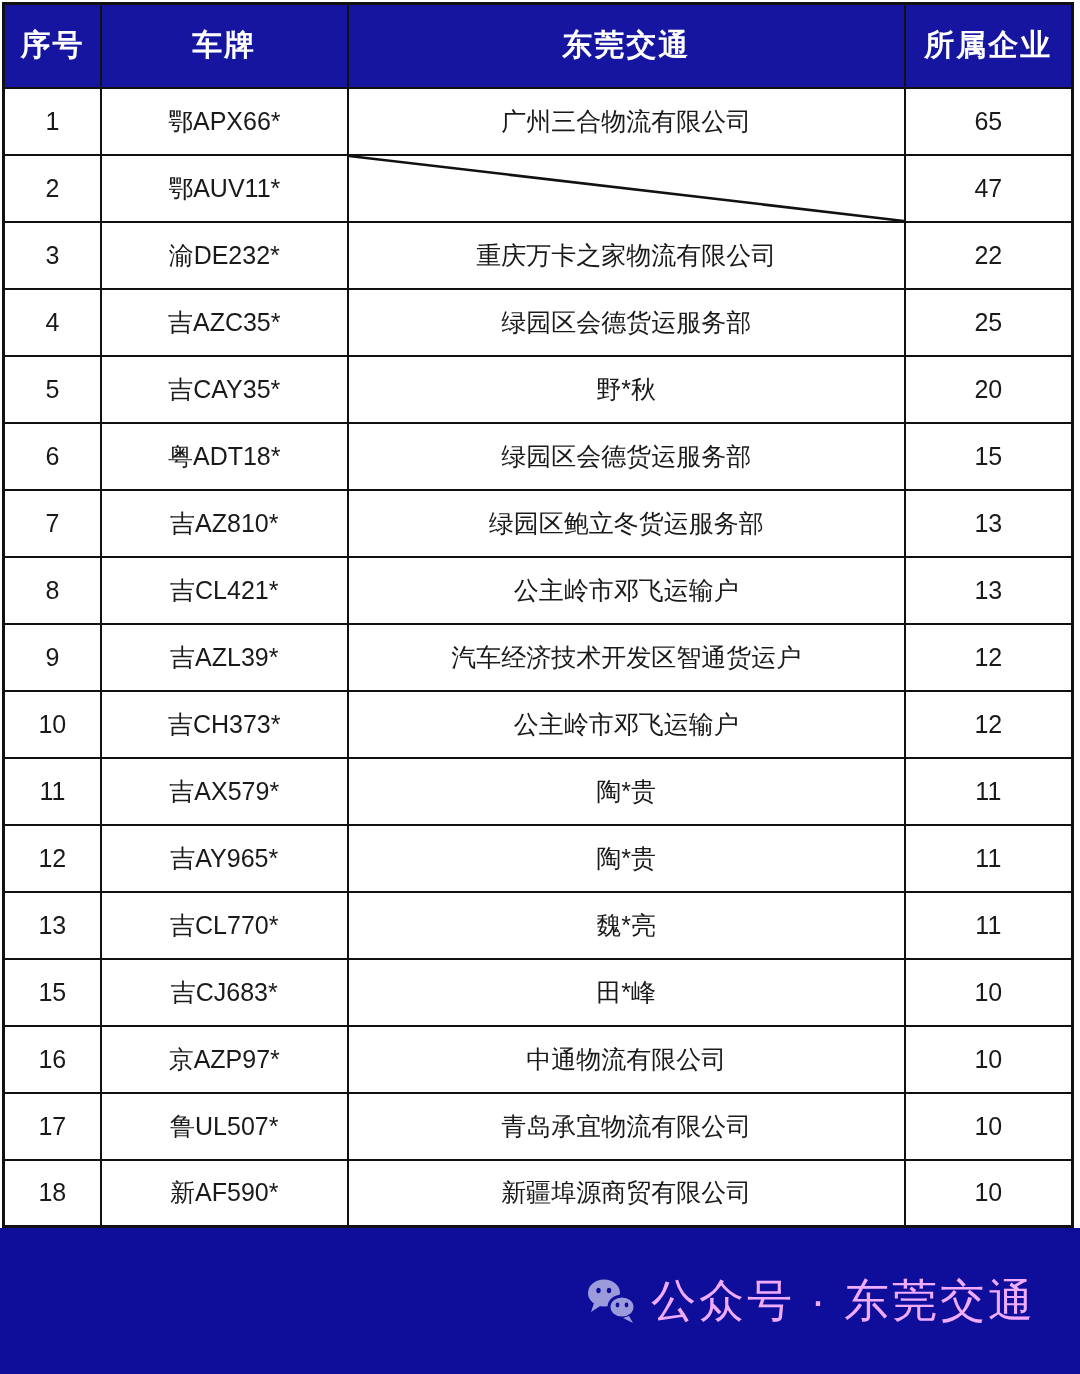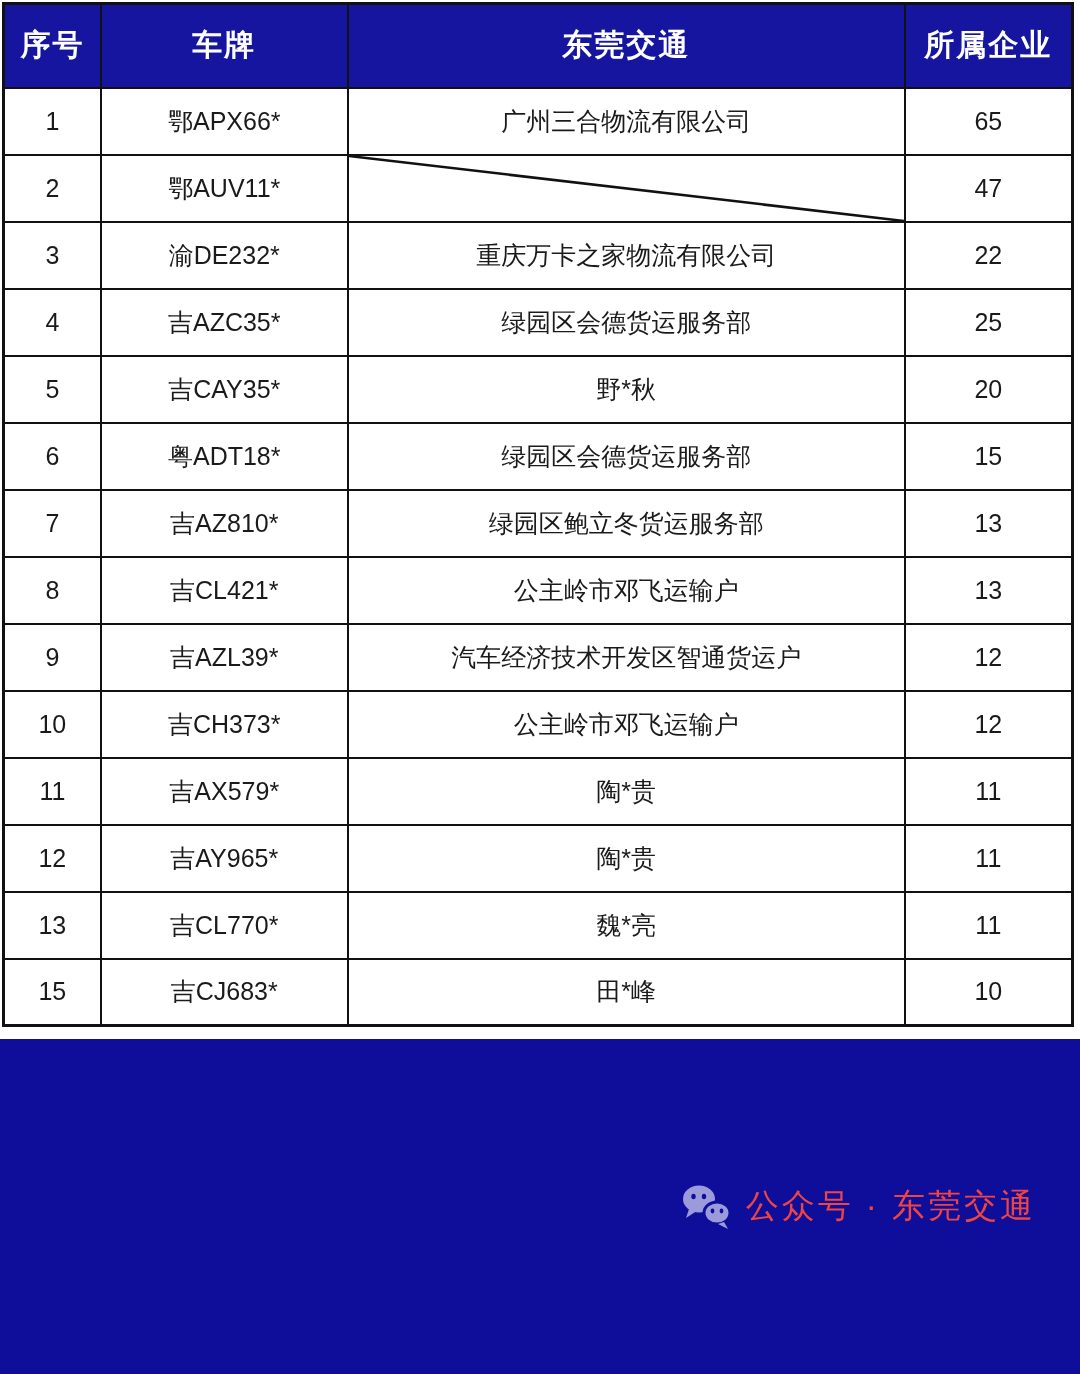--- a/index.html
+++ b/index.html
@@ -11,21 +11,21 @@
   .page {
     width: 1080px;
     height: 1374px;
     display: flex;
     flex-direction: column;
     background: #ffffff;
     overflow: hidden;
   }
   .table-wrap {
     flex: 0 0 auto;
-    padding: 2px 6px 12px 2px;
+    padding: 2px 6px 0 2px;
   }
   table.rank-table {
     width: 100%;
     border-collapse: collapse;
     table-layout: fixed;
     border: 3px solid #111111;
   }
   table.rank-table col.c-no      { width: 9.1%;  }
   table.rank-table col.c-plate   { width: 23.1%; }
   table.rank-table col.c-company { width: 52.1%; }
@@ -63,22 +63,22 @@
     background: #0e0e9a;
     display: flex;
     align-items: center;
     justify-content: flex-end;
     padding-right: 44px;
     gap: 14px;
     min-height: 84px;
   }
   .footer .wechat-icon { width: 52px; height: 48px; flex: 0 0 auto; }
   .footer .footer-label {
-    color: #ef4444;
-    font-size: 33px;
+    color: #f0abfc;
+    font-size: 45px;
     letter-spacing: 3px;
     white-space: nowrap;
   }
 </style>
 </head>
 <body>
 
 <div class="page">
   <div class="table-wrap">
     <table class="rank-table">
@@ -178,20 +178,38 @@
             <td>吉CL770*</td>
             <td>魏*亮</td>
             <td>11</td>
           </tr>
           <tr>
             <td>15</td>
             <td>吉CJ683*</td>
             <td>田*峰</td>
             <td>10</td>
           </tr>
+          <tr>
+            <td>16</td>
+            <td>京AZP97*</td>
+            <td>中通物流有限公司</td>
+            <td>10</td>
+          </tr>
+          <tr>
+            <td>17</td>
+            <td>鲁UL507*</td>
+            <td>青岛承宜物流有限公司</td>
+            <td>10</td>
+          </tr>
+          <tr>
+            <td>18</td>
+            <td>新AF590*</td>
+            <td>新疆埠源商贸有限公司</td>
+            <td>10</td>
+          </tr>
         </tbody>
     </table>
   </div>
 
   <div class="footer">
     <svg class="wechat-icon" viewBox="0 0 52 48" xmlns="http://www.w3.org/2000/svg">
 
       <ellipse cx="19" cy="16" rx="16" ry="13.5" fill="#9b9bdc"></ellipse>
       <polygon points="9,26 6,35 16,28.5" fill="#9b9bdc"></polygon>
       <ellipse cx="13.5" cy="13.5" rx="2.2" ry="2.8" fill="#0e0e9a"></ellipse>

